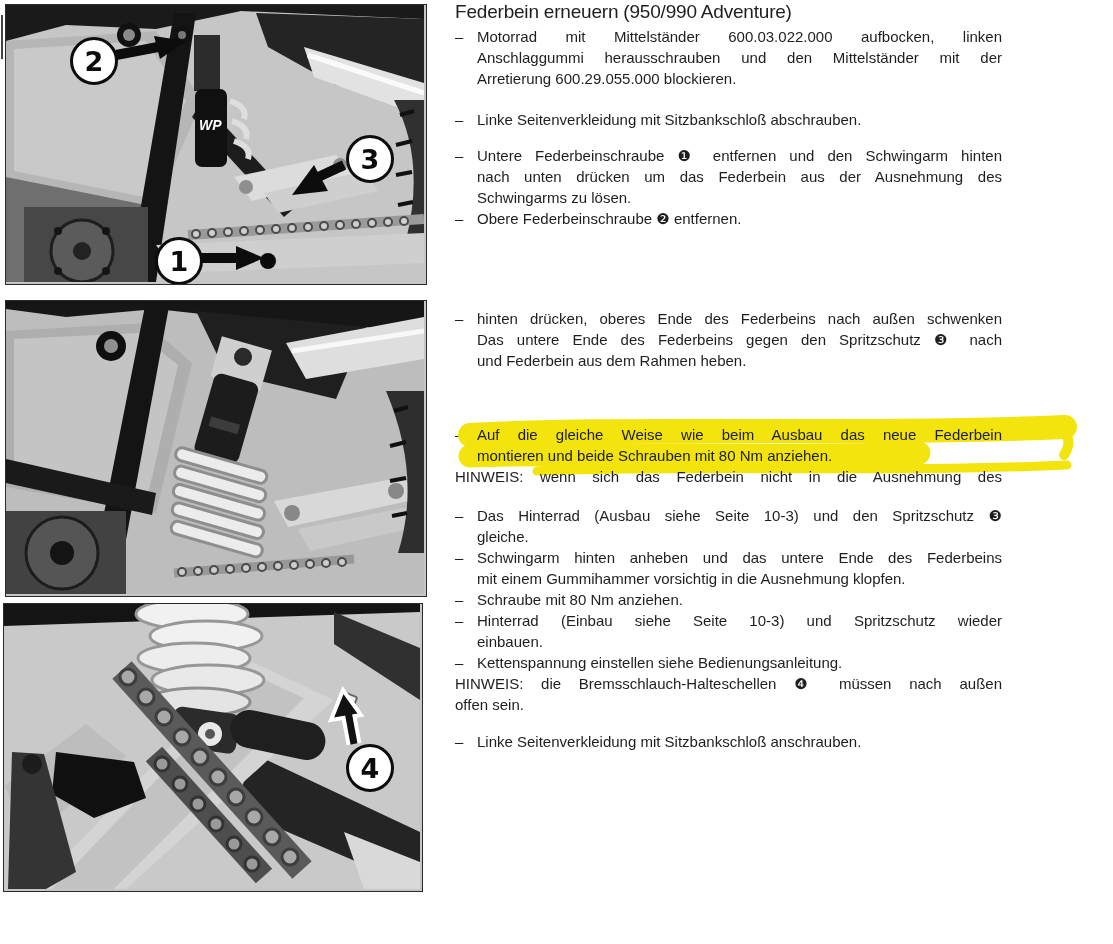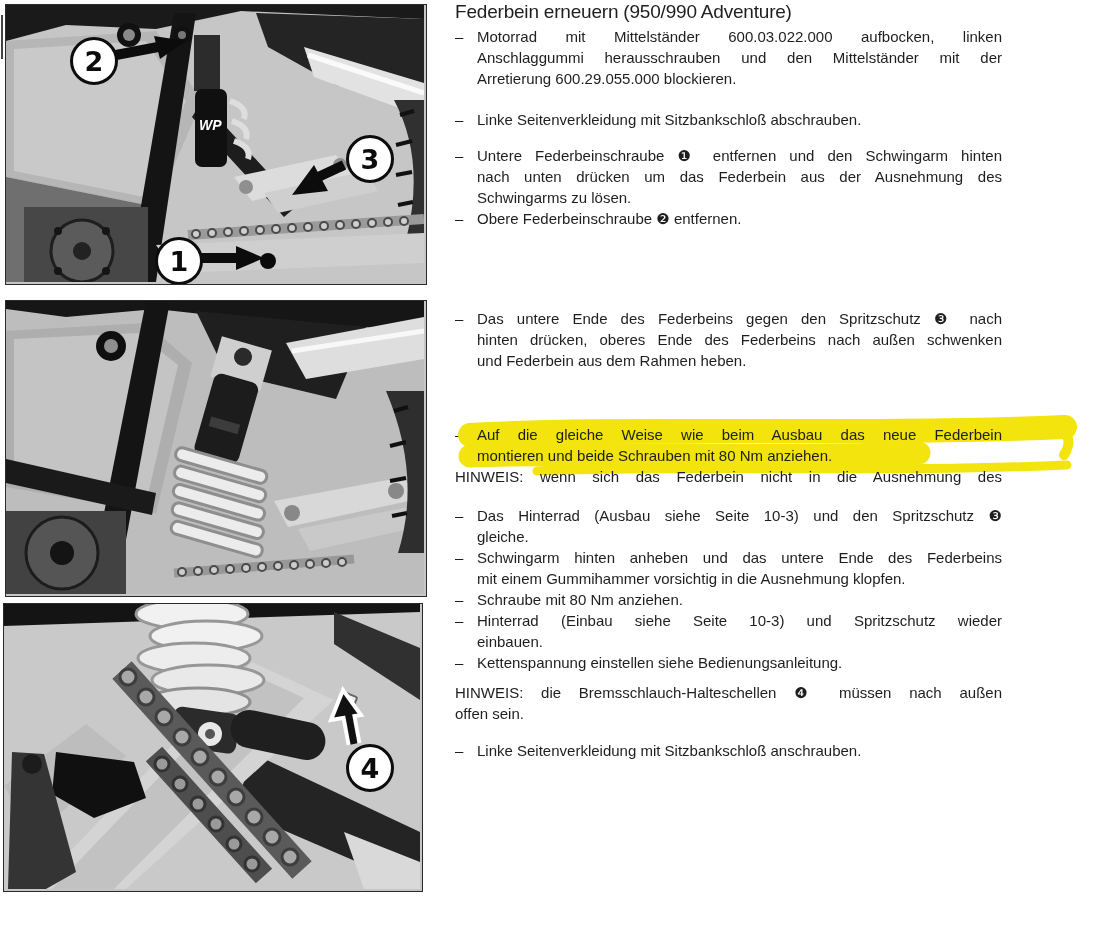--- a/index.html
+++ b/index.html
@@ -273,22 +273,22 @@
         </div>
         <div class="block" style="margin-top: 0px;">
           <span class="dash">–</span>
           <div class="lines">
             <div class="line last">Obere Federbeinschraube ❷ entfernen.</div>
           </div>
         </div>
         <div class="block" style="margin-top: 79px;">
           <span class="dash">–</span>
           <div class="lines">
+            <div class="line">hinten drücken, oberes Ende des Federbeins nach außen schwenken</div>
             <div class="line">Das untere Ende des Federbeins gegen den Spritzschutz ❸ nach</div>
-            <div class="line">hinten drücken, oberes Ende des Federbeins nach außen schwenken</div>
             <div class="line last">und Federbein aus dem Rahmen heben.</div>
           </div>
         </div>
         <div class="block" style="margin-top: 53px;">
           <span class="dash">–</span>
           <div class="lines">
             <svg class="marker" viewBox="0 0 640 70">
               <g fill="none" stroke="#f2e40c" stroke-linecap="round">
                 <path d="M3,20 C160,11 380,21 598,12" stroke-width="24"></path>
                 <path d="M592,13 q16,10 5,27" stroke-width="10"></path>
@@ -331,21 +331,21 @@
             <div class="line">Hinterrad (Einbau siehe Seite 10-3) und Spritzschutz wieder</div>
             <div class="line last">einbauen.</div>
           </div>
         </div>
         <div class="block" style="margin-top: 0px;">
           <span class="dash">–</span>
           <div class="lines">
             <div class="line last">Kettenspannung einstellen siehe Bedienungsanleitung.</div>
           </div>
         </div>
-        <div class="block note" style="margin-top: 9px;">
+        <div class="block note" style="">
           <div class="lines">
             <div class="line">HINWEIS: die Bremsschlauch-Halteschellen ❹ müssen nach außen</div>
             <div class="line last">offen sein.</div>
           </div>
         </div>
         <div class="block" style="margin-top: 16px;">
           <span class="dash">–</span>
           <div class="lines">
             <div class="line last">Linke Seitenverkleidung mit Sitzbankschloß anschrauben.</div>
           </div>

